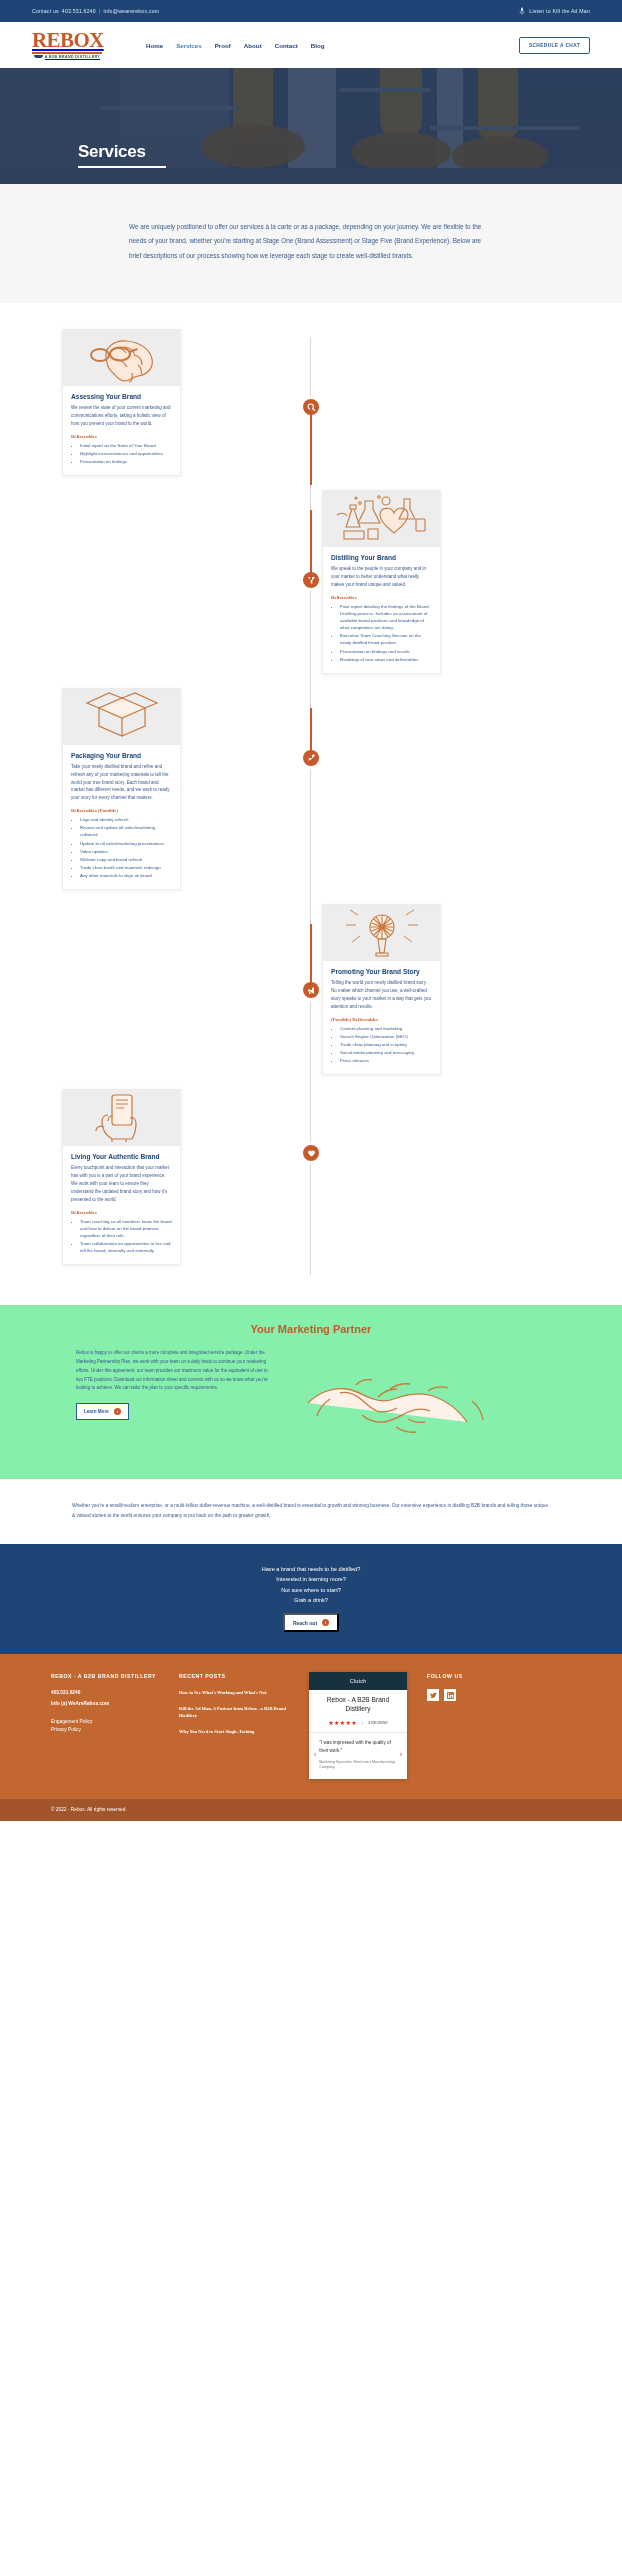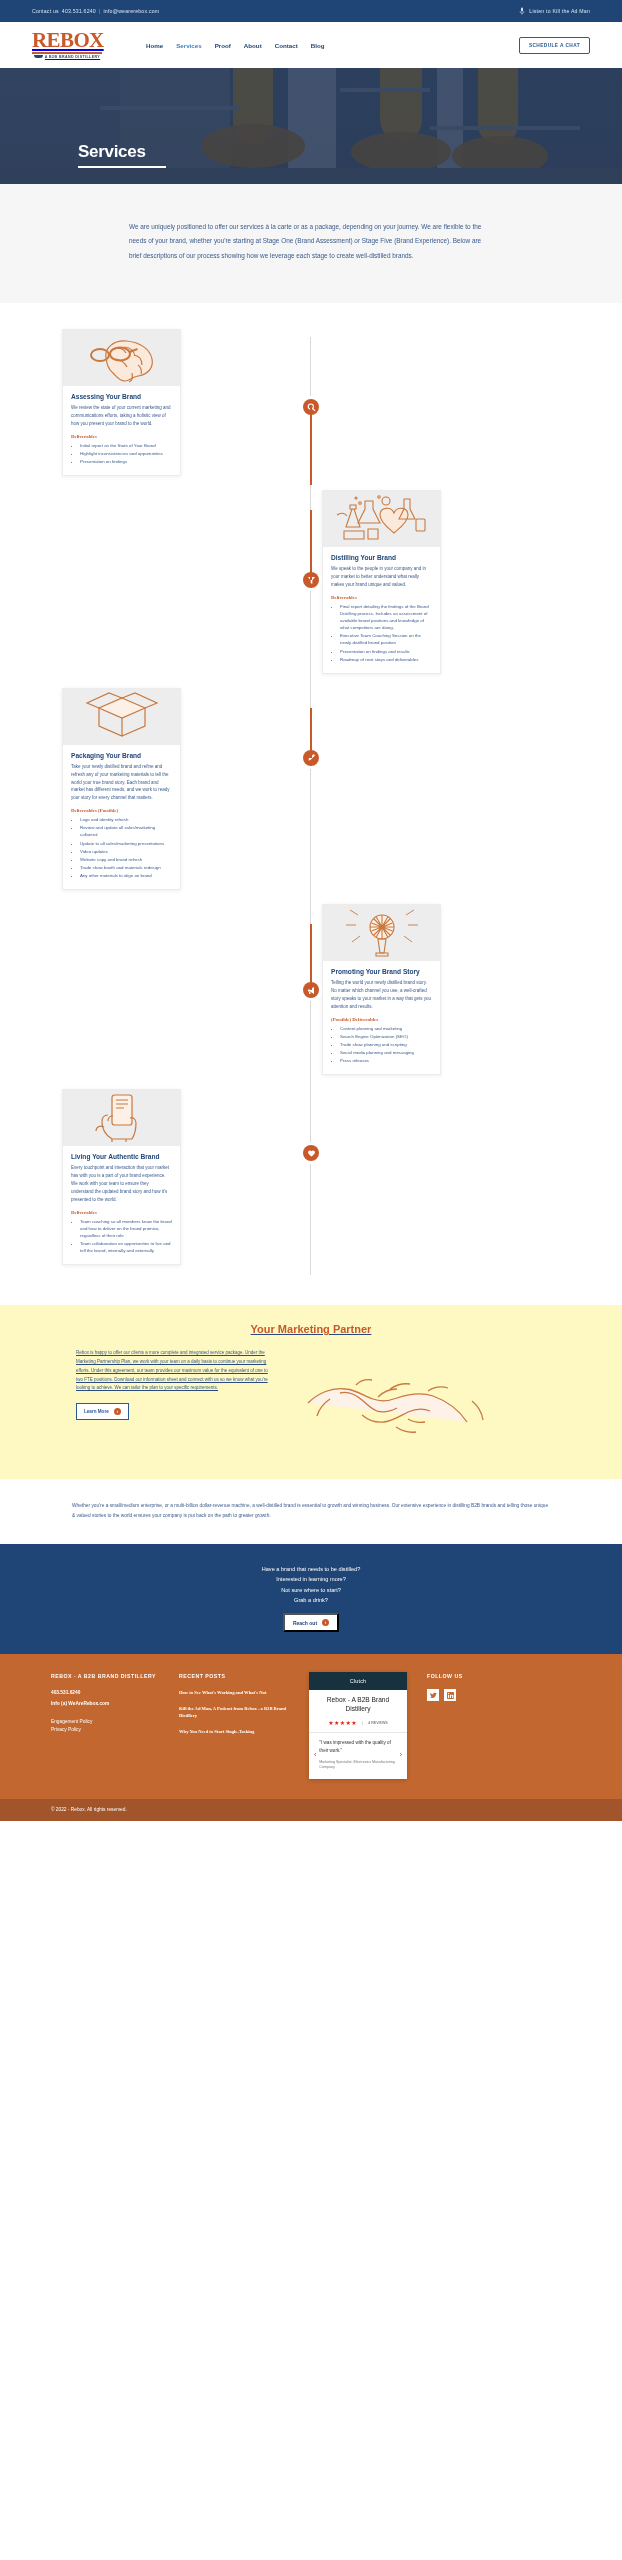--- a/index.html
+++ b/index.html
@@ -191,24 +191,23 @@
   .node svg { display:block; }
   .spine-seg {
     position: absolute;
     left: 310px;
     width: 1.6px;
     background: #c8592a;
   }
 
   
   .partner {
-    background: #fef9c3;
+    background: #86efac;
     padding: 18px 0 22px;
     text-align: center;
-    text-decoration: underline;
   }
   .partner h2 {
     color: #c8592a;
     font-size: 11px;
     font-weight: 700;
     margin-bottom: 14px;
   }
   .partner-grid {
     display: flex;
     width: 470px; margin: 0 auto;

